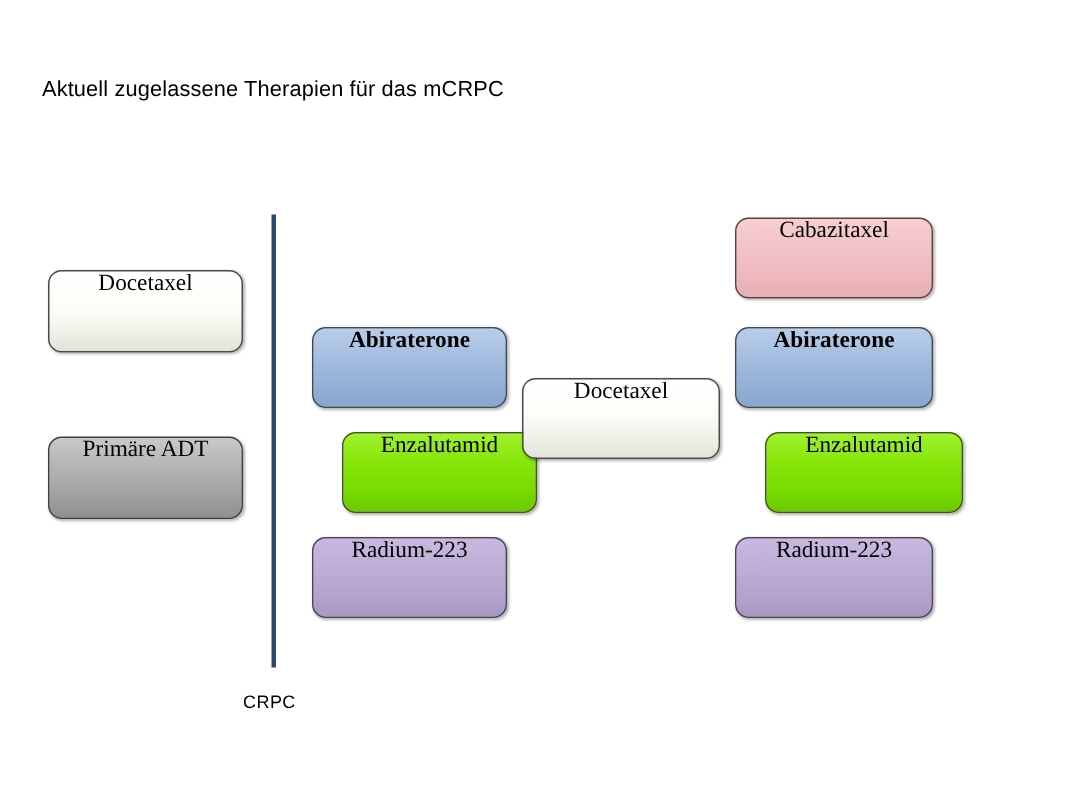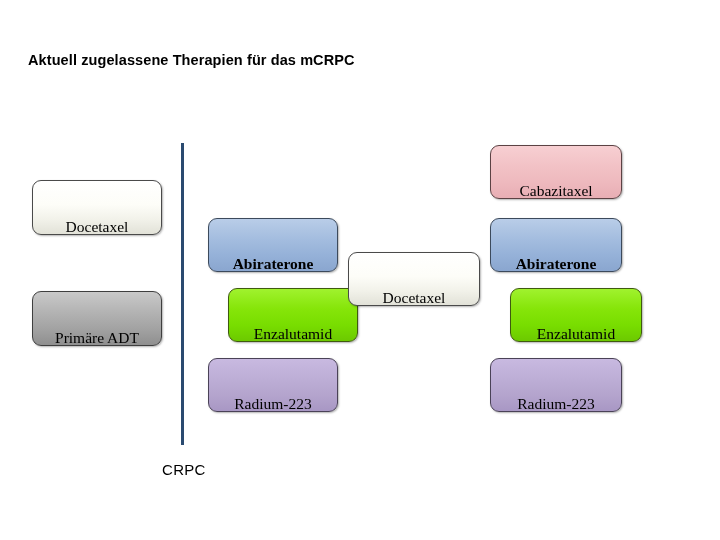--- a/index.html
+++ b/index.html
@@ -16,21 +16,21 @@
     font-family: "Liberation Serif", "DejaVu Serif", serif;
   }
 
   
   .slide-title {
     position: absolute;
     left: 28px;
     top: 52px;
     font-family: "Liberation Sans", "DejaVu Sans", sans-serif;
     font-size: 14.5px;
-    font-weight: 700;
+    font-weight: 400;
     letter-spacing: 0.1px;
     color: #000000;
     white-space: nowrap;
   }
 
   
   .axis-line {
     position: absolute;
     left: 181px;
     top: 143px;
@@ -38,34 +38,34 @@
     height: 302px;
     background: #2a4a70;
   }
 
   
   .axis-label {
     position: absolute;
     left: 162px;
     top: 461px;
     font-family: "Liberation Sans", "DejaVu Sans", sans-serif;
-    font-size: 15px;
+    font-size: 12px;
     color: #000000;
     white-space: nowrap;
     letter-spacing: 0.3px;
   }
 
   
   .tbox {
     position: absolute;
     box-sizing: border-box;
     border-radius: 9px;
     border: 1px solid #4d4d4d;
     display: flex;
-    align-items: flex-end;
+    align-items: flex-start;
     justify-content: center;
     font-family: "Liberation Serif", "DejaVu Serif", serif;
     font-size: 15.5px;
     color: #000000;
     text-align: center;
     line-height: 1;
     box-shadow: 1px 1px 2px rgba(0,0,0,0.30);
   }
   .tbox .lbl { display:block; }
 

